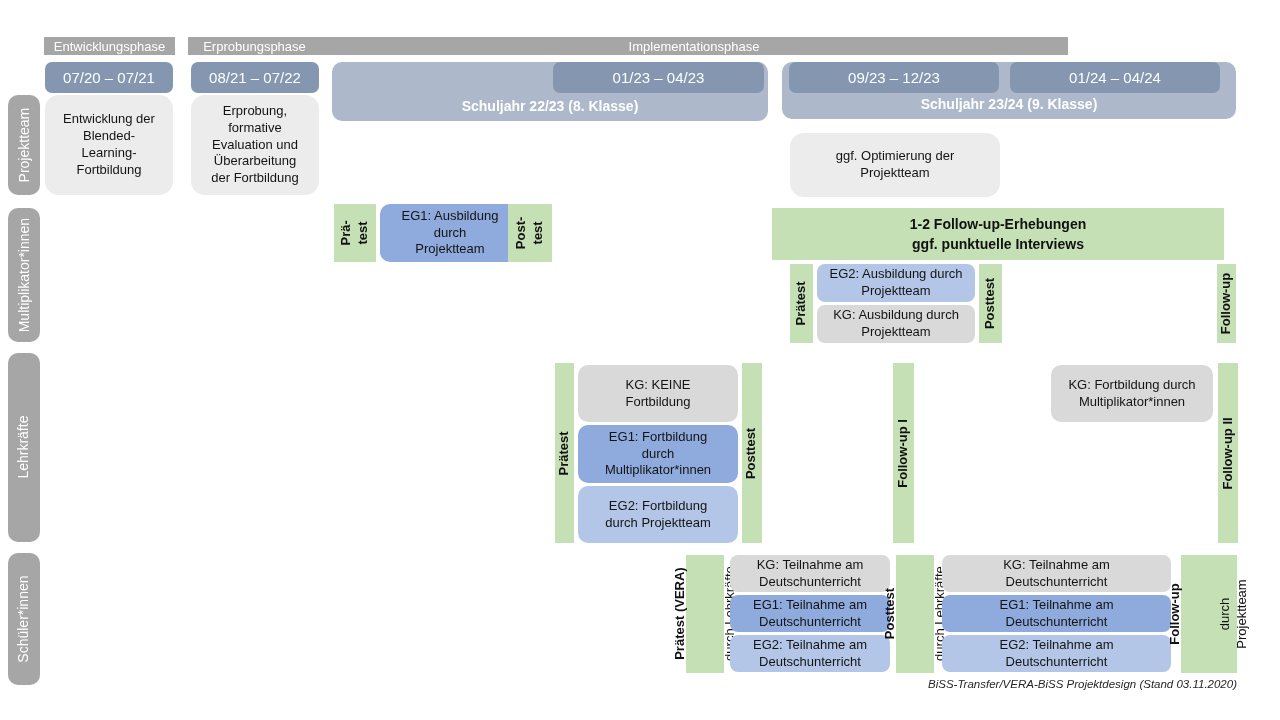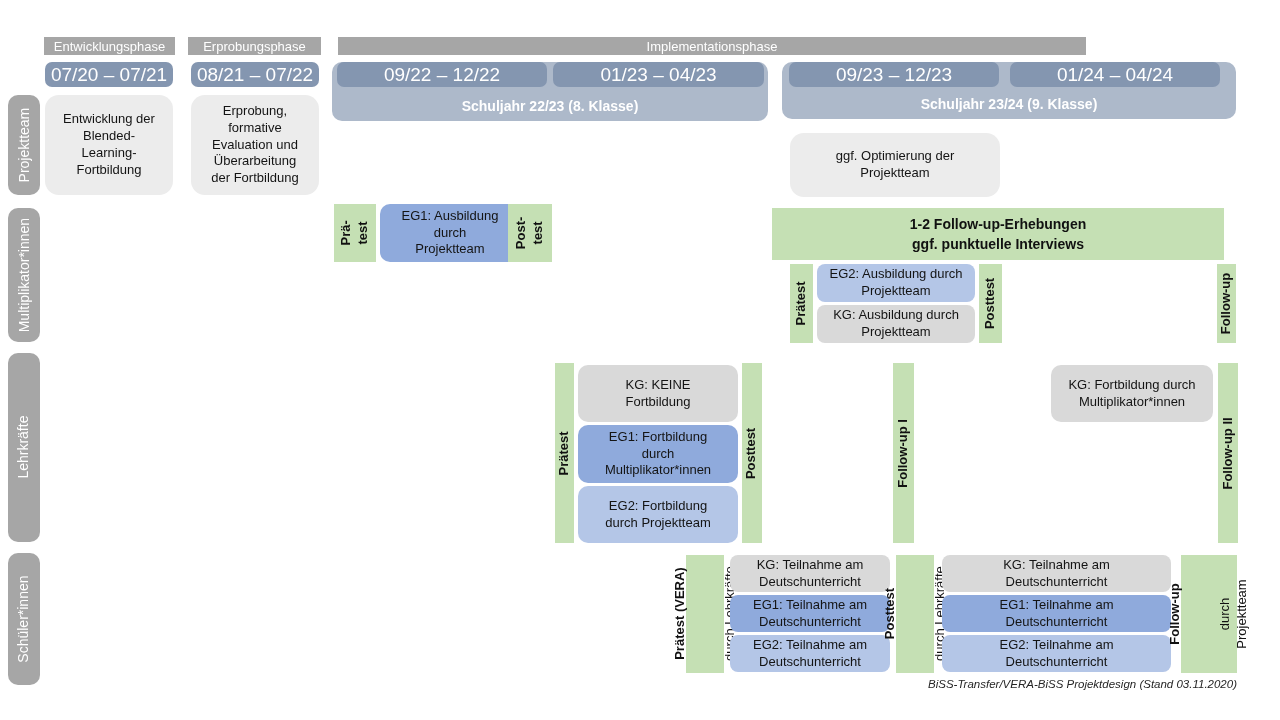--- a/index.html
+++ b/index.html
@@ -23,22 +23,22 @@
     position:absolute; background:#adb9ca; border-radius:10px;
     display:flex; align-items:flex-end; justify-content:center;
   }
   .band-label {
     color:#ffffff; font-weight:bold; font-size:14px;
     padding-bottom:7px; white-space:pre;
   }
 
   
   .period {
-    position:absolute; height:25px; background:#8496b0; border-radius:7px;
-    color:#ffffff; font-size:19px;
+    position:absolute; height:31px; background:#8496b0; border-radius:7px;
+    color:#ffffff; font-size:15px;
     display:flex; align-items:center; justify-content:center;
     white-space:pre;
   }
 
   
   .box {
     position:absolute;
     display:flex; align-items:center; justify-content:center;
     text-align:center; white-space:pre-line;
     font-size:13px; line-height:1.3; color:#141414;
@@ -82,32 +82,31 @@
     white-space:pre;
   }
 </style>
 </head>
 <body>
 
 <div id="canvas">
 
   <div class="phase" style="left:44px;top:37px;width:131px">Entwicklungsphase</div>
   <div class="phase" style="left:188px;top:37px;width:133px">Erprobungsphase</div>
-  <div class="phase" style="left:338px;top:37px;width:748px">Implementationsphase</div>
+  <div class="phase" style="left:320px;top:37px;width:748px">Implementationsphase</div>
 
   <div class="band" style="left:332px;top:62px;width:436px;height:59px">
     <div class="band-label">Schuljahr 22/23 (8. Klasse)</div>
   </div>
   <div class="band" style="left:782px;top:62px;width:454px;height:57px">
     <div class="band-label">Schuljahr 23/24 (9. Klasse)</div>
   </div>
 
   <div class="period" style="left:45px;top:62px;width:128px">07/20 – 07/21</div>
   <div class="period" style="left:191px;top:62px;width:128px">08/21 – 07/22</div>
-  <div class="period" style="left:337px;top:62px;width:210px">09/22 – 12/22</div>
   <div class="period" style="left:553px;top:62px;width:211px">01/23 – 04/23</div>
   <div class="period" style="left:789px;top:62px;width:210px">09/23 – 12/23</div>
   <div class="period" style="left:1010px;top:62px;width:210px">01/24 – 04/24</div>
 
   <div class="vbar gray" style="left:8px;top:95px;width:32px;height:100px">
     <div class="vtext">Projektteam</div>
   </div>
   <div class="vbar gray" style="left:8px;top:208px;width:32px;height:134px">
     <div class="vtext">Multiplikator*innen</div>
   </div>

